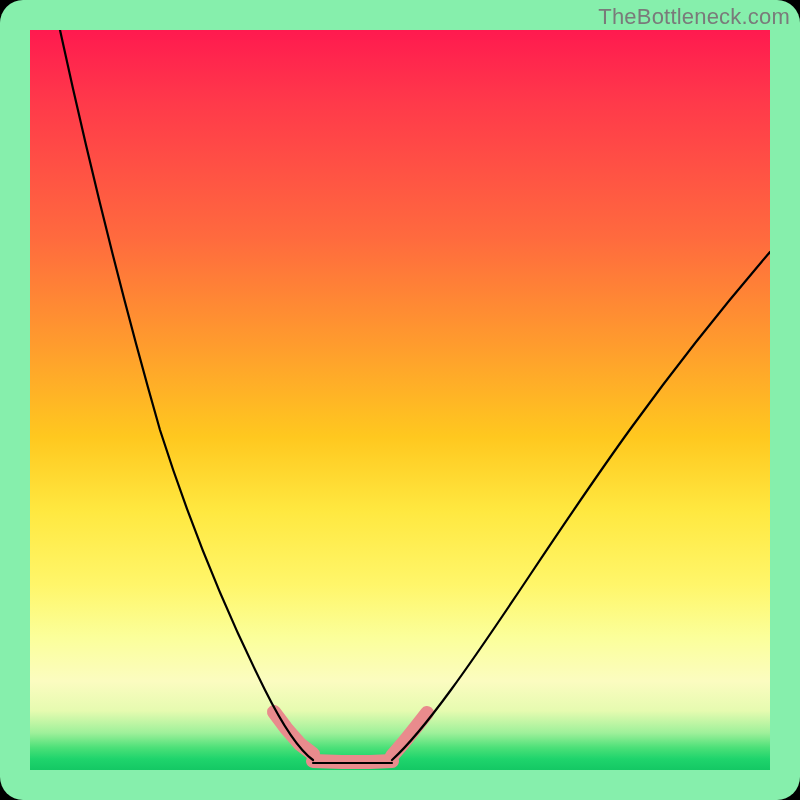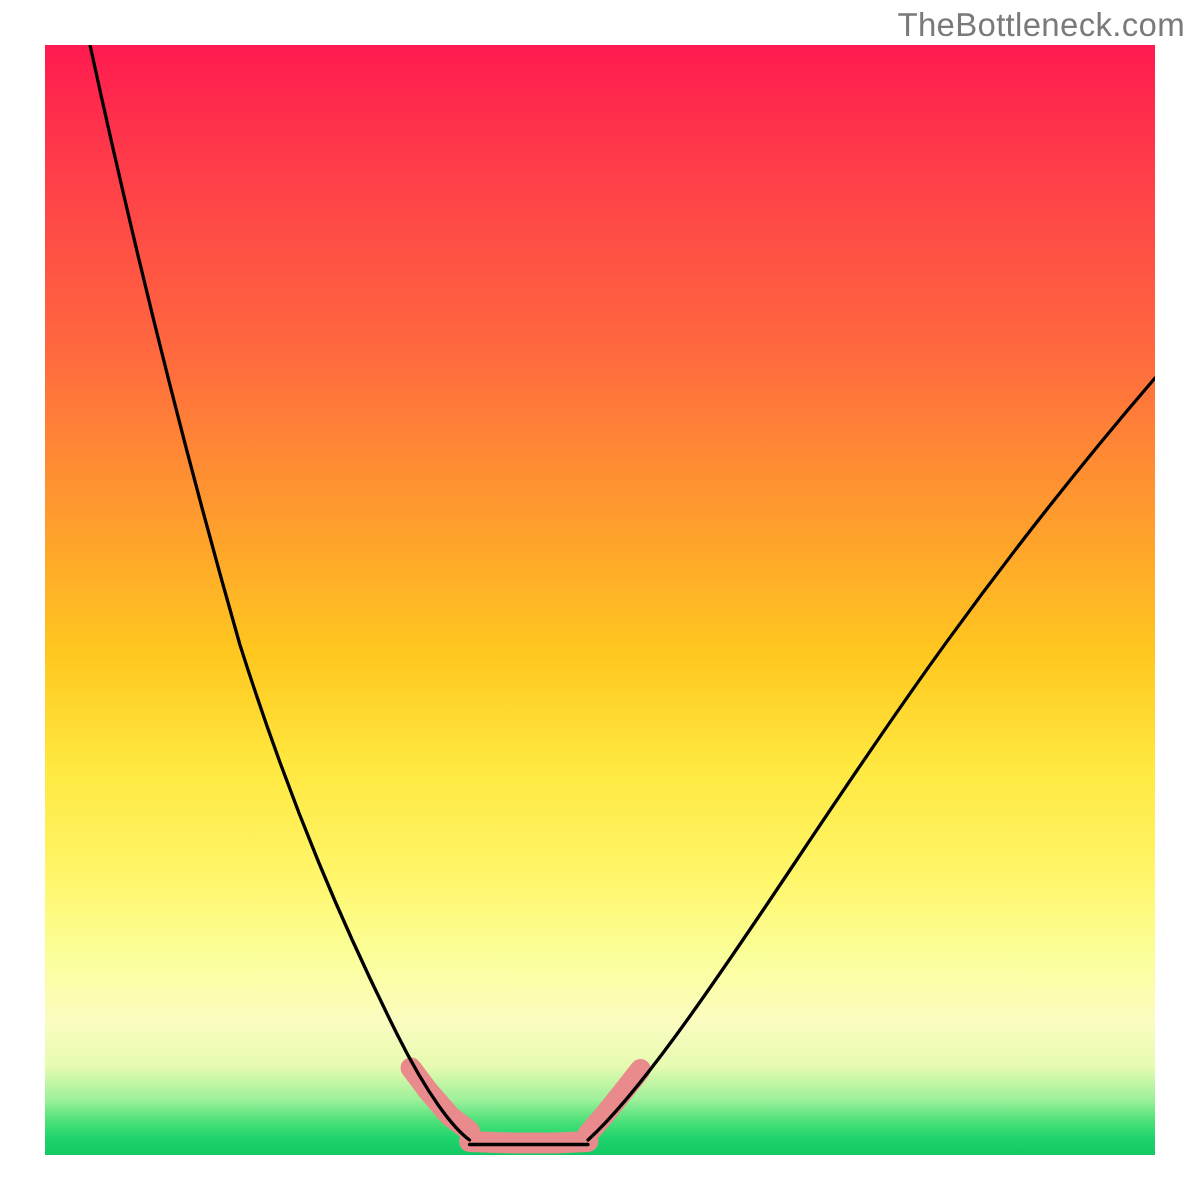--- a/index.html
+++ b/index.html
@@ -10,21 +10,22 @@
     background: #000000;
     overflow: hidden;
     font-family: Arial, Helvetica, sans-serif;
   }
   .frame {
     position: absolute;
     top: 0;
     left: 0;
     width: 800px;
     height: 800px;
-    background: #ffffff;
+    background: #86efac;
+    border-radius: 23px;
   }
   .plot-area {
     position: absolute;
     top: 30px;
     left: 30px;
     width: 740px;
     height: 740px;
     
     background: linear-gradient(to bottom,
       #ff1a4f 0%,

